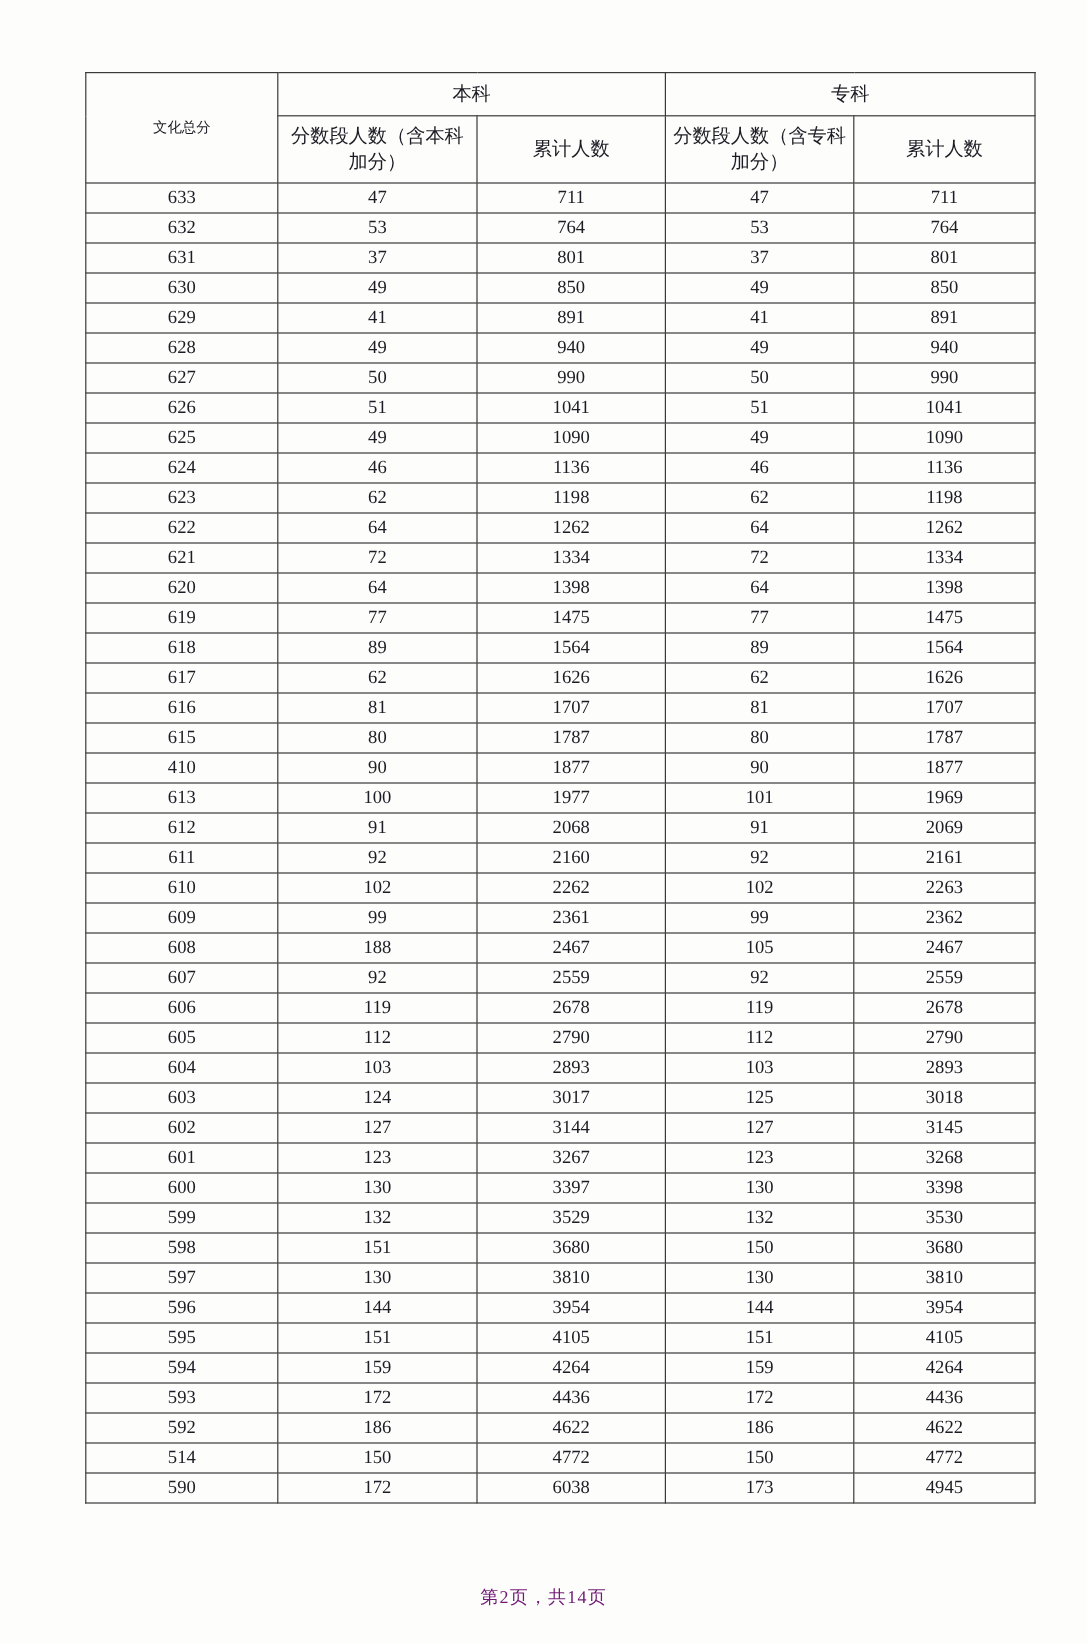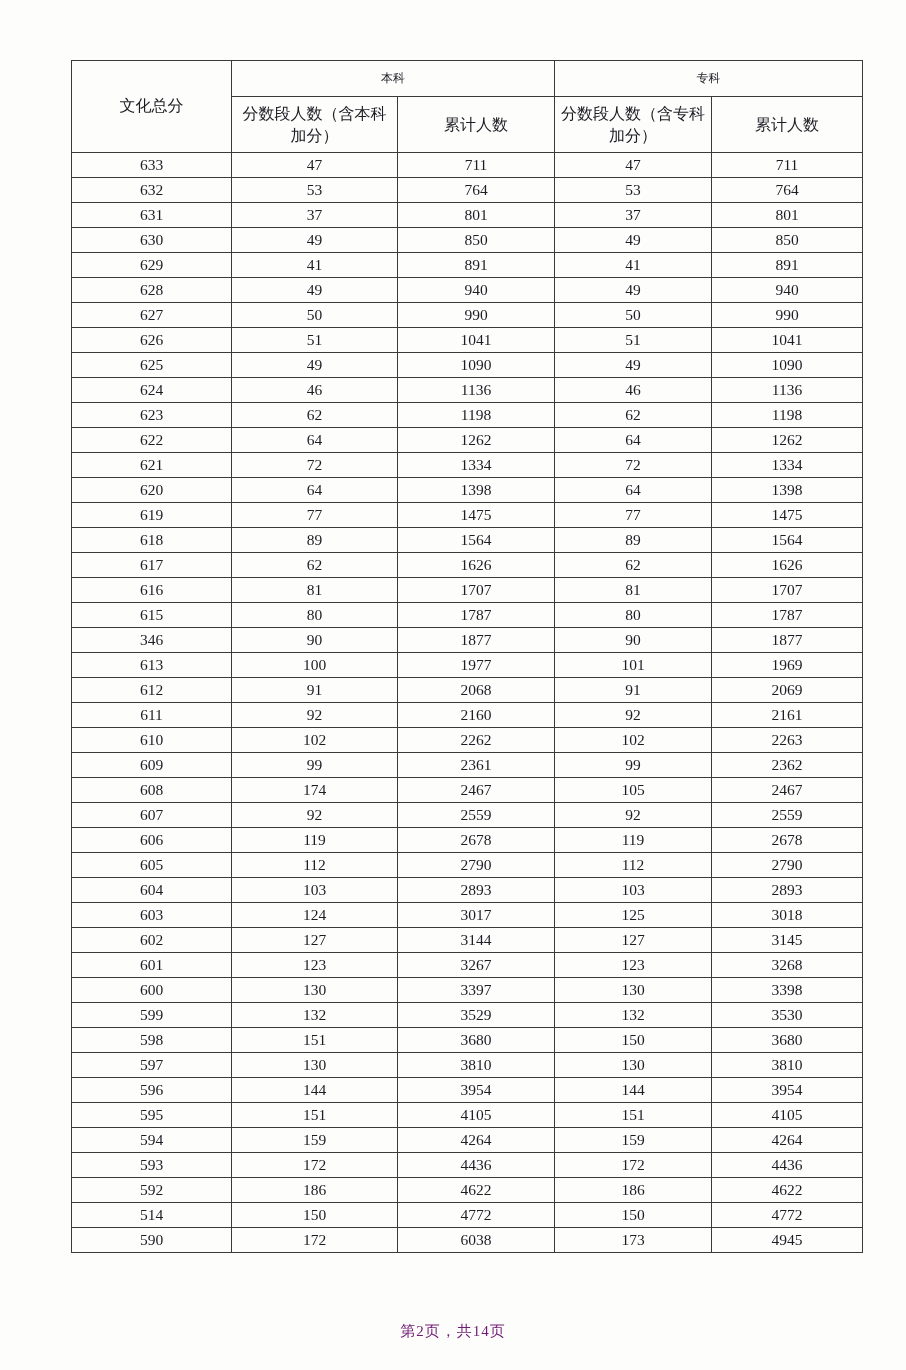--- a/index.html
+++ b/index.html
@@ -31,29 +31,29 @@
     text-align: center;
     vertical-align: middle;
     font-weight: normal;
     font-size: 16px;
     color: #1c1c24;
     padding: 0 4px;
     box-sizing: border-box;
   }
   table.score-table thead th.group-head {
     height: 36px;
-    font-size: 12px;
+    font-size: 16px;
   }
   table.score-table thead th.sub-head {
     height: 56px;
     font-size: 16px;
     line-height: 1.35;
   }
   table.score-table thead th.score-head {
-    font-size: 16px;
+    font-size: 12px;
     text-align: center;
   }
   table.score-table tbody td {
     height: 25px;
     font-size: 15.5px;
   }
   col.c-score   { width: 160px; }
   col.c-seg     { width: 166px; }
   col.c-cum     { width: 157px; }
   col.c-seg2    { width: 157px; }
@@ -223,21 +223,21 @@
           <td>1707</td>
         </tr>
         <tr>
           <td>615</td>
           <td>80</td>
           <td>1787</td>
           <td>80</td>
           <td>1787</td>
         </tr>
         <tr>
-          <td>346</td>
+          <td>410</td>
           <td>90</td>
           <td>1877</td>
           <td>90</td>
           <td>1877</td>
         </tr>
         <tr>
           <td>613</td>
           <td>100</td>
           <td>1977</td>
           <td>101</td>
@@ -266,21 +266,21 @@
         </tr>
         <tr>
           <td>609</td>
           <td>99</td>
           <td>2361</td>
           <td>99</td>
           <td>2362</td>
         </tr>
         <tr>
           <td>608</td>
-          <td>174</td>
+          <td>188</td>
           <td>2467</td>
           <td>105</td>
           <td>2467</td>
         </tr>
         <tr>
           <td>607</td>
           <td>92</td>
           <td>2559</td>
           <td>92</td>
           <td>2559</td>

